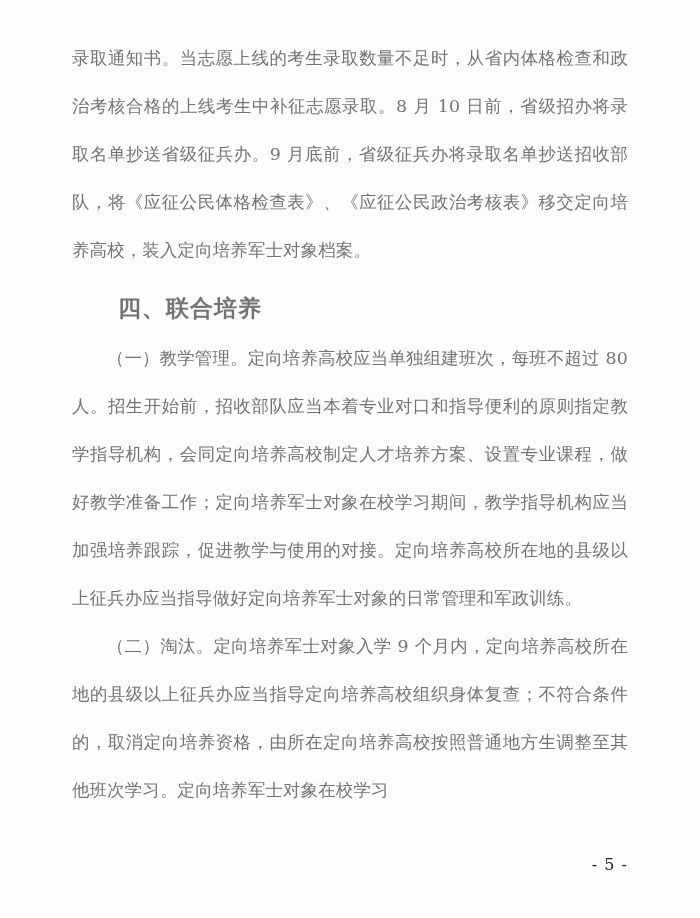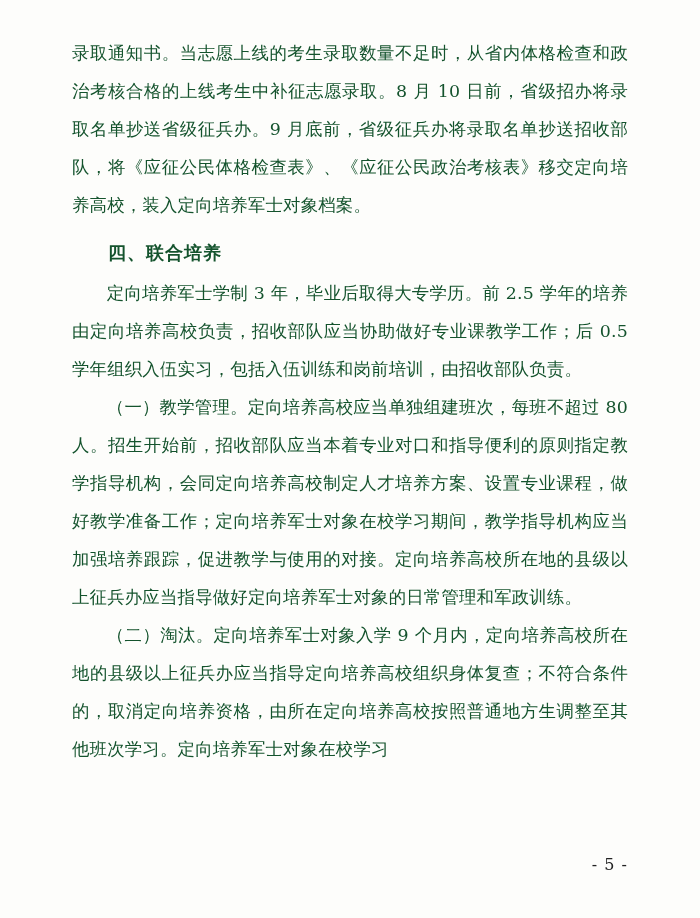--- a/index.html
+++ b/index.html
@@ -18,41 +18,41 @@
   .page {
     position: relative;
     width: 700px;
     height: 918px;
     box-sizing: border-box;
     padding: 34px 72px 0 72px;
     background: #fdfdfb;
   }
   .doc-body {
     font-size: 17.4px;
-    line-height: 38px;
+    line-height: 48px;
     text-align: justify;
     text-justify: inter-ideograph;
-    color: #14532d;
+    color: #737373;
     letter-spacing: 0.2px;
   }
   p {
     margin: 0;
     padding: 0;
   }
   .para {
     text-indent: 2em;
   }
   .para-noindent {
     text-indent: 0;
   }
   .heading {
     text-indent: 2em;
     font-weight: bold;
     font-family: "DejaVu Sans", sans-serif;
-    font-size: 18px;
+    font-size: 23px;
     letter-spacing: 1px;
     margin-top: 6px;
     margin-bottom: 2px;
   }
   .footer {
     position: absolute;
     left: 0;
     right: 72px;
     bottom: 44px;
     text-align: right;
@@ -68,21 +68,20 @@
 
 <div class="page">
   <div class="doc-body">
 
     <p class="para para-noindent">录取通知书。当志愿上线的考生录取数量不足时，从省内体格检查和政治考核合格的上线考生中补征志愿录取。8 月 10 日前，省级招办将录取名单抄送省级征兵办。9 月底前，省级征兵办将录取名单抄送招收部队，将《应征公民体格检查表》、《应征公民政治考核表》移交定向培养高校，装入定向培养军士对象档案。</p>
 
     <div class="spacer-sm"></div>
 
     <p class="heading">四、联合培养</p>
 
-    <p class="para">定向培养军士学制 3 年，毕业后取得大专学历。前 2.5 学年的培养由定向培养高校负责，招收部队应当协助做好专业课教学工作；后 0.5 学年组织入伍实习，包括入伍训练和岗前培训，由招收部队负责。</p>
 
     <p class="para">（一）教学管理。定向培养高校应当单独组建班次，每班不超过 80 人。招生开始前，招收部队应当本着专业对口和指导便利的原则指定教学指导机构，会同定向培养高校制定人才培养方案、设置专业课程，做好教学准备工作；定向培养军士对象在校学习期间，教学指导机构应当加强培养跟踪，促进教学与使用的对接。定向培养高校所在地的县级以上征兵办应当指导做好定向培养军士对象的日常管理和军政训练。</p>
 
     <p class="para">（二）淘汰。定向培养军士对象入学 9 个月内，定向培养高校所在地的县级以上征兵办应当指导定向培养高校组织身体复查；不符合条件的，取消定向培养资格，由所在定向培养高校按照普通地方生调整至其他班次学习。定向培养军士对象在校学习</p>
 
   </div>
 
   <div class="footer">- 5 -</div>
 </div>
 

